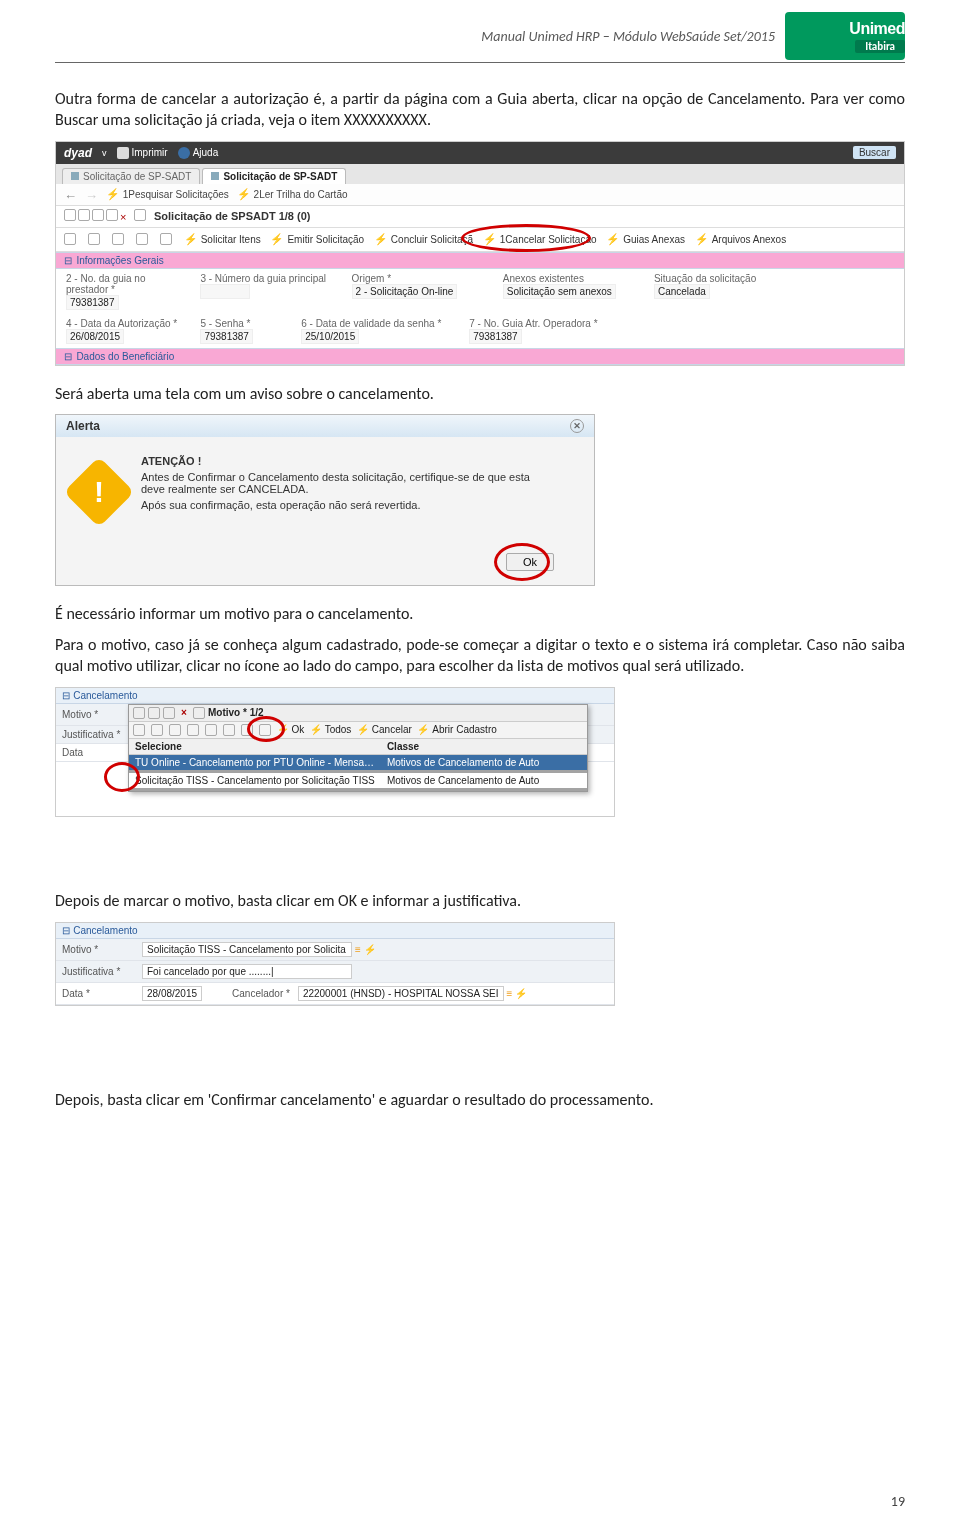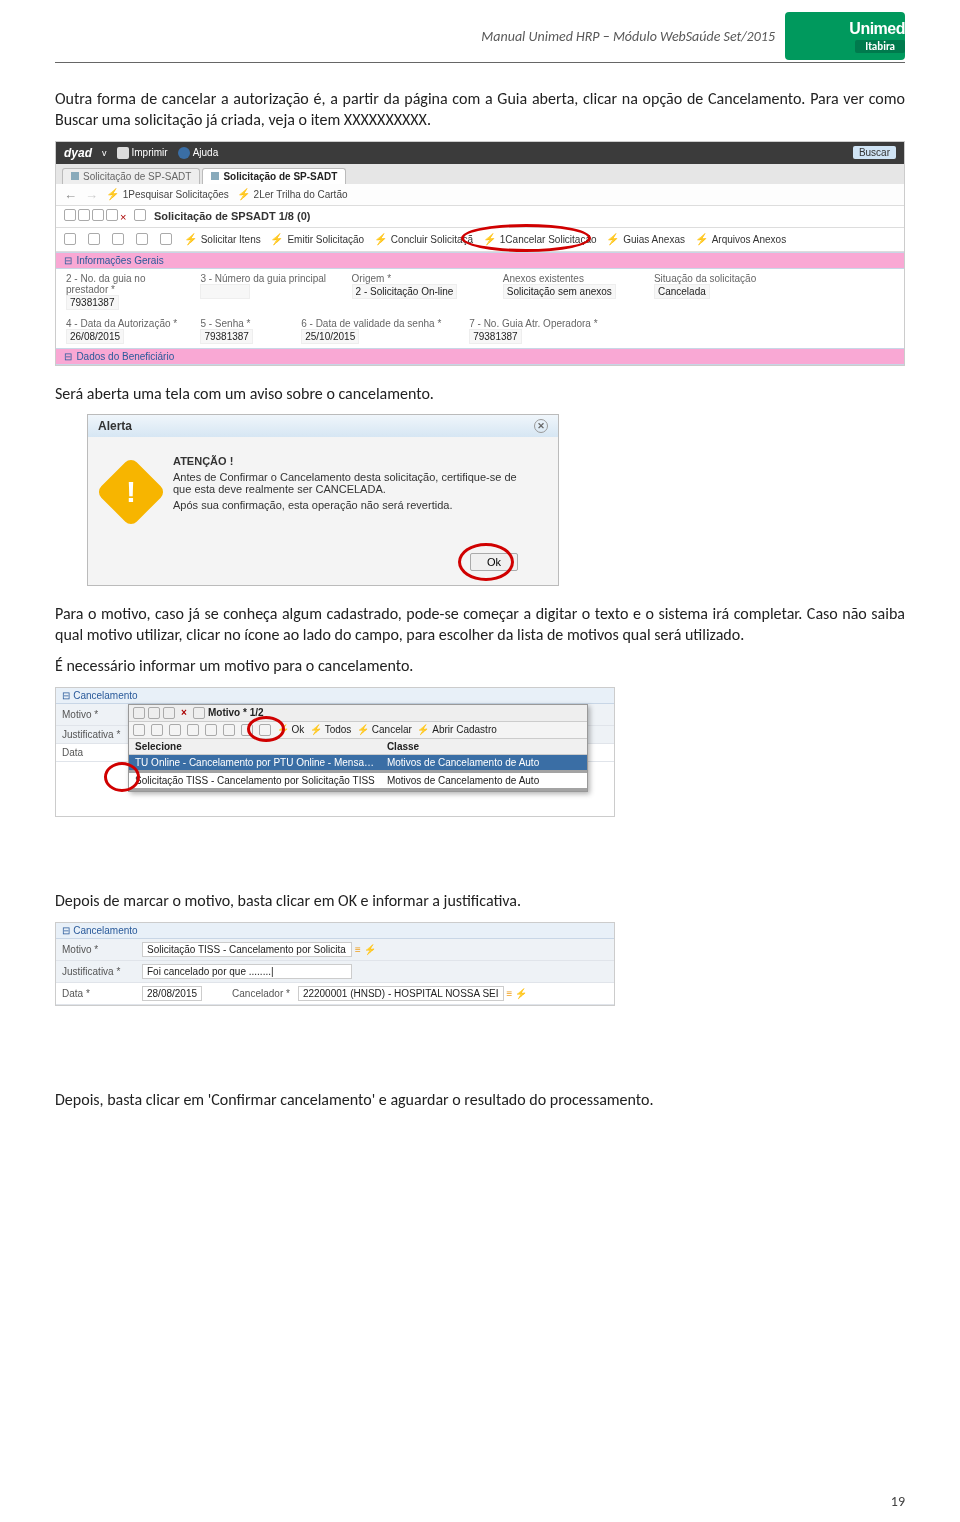--- a/index.html
+++ b/index.html
@@ -216,43 +216,43 @@
     <div class="fcol" style="width:16%;"><span class="lbl">4 - Data da Autorização *</span><span class="val">26/08/2015</span></div>
     <div class="fcol" style="width:12%;"><span class="lbl">5 - Senha *</span><span class="val">79381387</span></div>
     <div class="fcol" style="width:20%;"><span class="lbl">6 - Data de validade da senha *</span><span class="val">25/10/2015</span></div>
     <div class="fcol" style="width:20%;"><span class="lbl">7 - No. Guia Atr. Operadora *</span><span class="val">79381387</span></div>
   </div>
   <div class="section-hdr"><span class="toggle">⊟</span><span>Dados do Beneficiário</span></div>
 </div>
 
 <p class="body-text">Será aberta uma tela com um aviso sobre o cancelamento.</p>
 
-<div class="ss ss2" style="width:472px;margin-left:32px;">
+<div class="ss ss2" style="width:540px;">
   <div class="alert-titlebar">
     <span>Alerta</span>
     <span class="alert-close-x">✕</span>
   </div>
   <div class="alert-body">
     <div class="alert-icon">
             <span class="bang">!</span>
           </div>
     <p class="attn">ATENÇÃO !</p>
     <p>Antes de Confirmar o Cancelamento desta solicitação, certifique-se de que esta deve realmente ser CANCELADA.</p>
     <p>Após sua confirmação, esta operação não será revertida.</p>
   </div>
   <div class="alert-footer">
     <span class="ok-wrap">
       <button class="ok-btn">Ok</button>
       <span class="red-circle"></span>
     </span>
   </div>
 </div>
 
+<p class="body-text">É necessário informar um motivo para o cancelamento.</p>
 <p class="body-text">Para o motivo, caso já se conheça algum cadastrado, pode-se começar a digitar o texto e o sistema irá completar. Caso não saiba qual motivo utilizar, clicar no ícone ao lado do campo, para escolher da lista de motivos qual será utilizado.</p>
-<p class="body-text">É necessário informar um motivo para o cancelamento.</p>
 
 <div class="ss ss3 ss3-wrap" style="width:560px; height:130px; overflow:visible;">
   <div class="canc-sec"><span style="color:#2a5a9a;">⊟ </span><span>Cancelamento</span></div>
   <div class="field-row">
     <span class="flabel req">Motivo *</span>
     <span class="input-like"></span>
     <span class="lookup-ic">⚡</span>
   </div>
   <div class="field-row">
     <span class="flabel req">Justificativa *</span>

